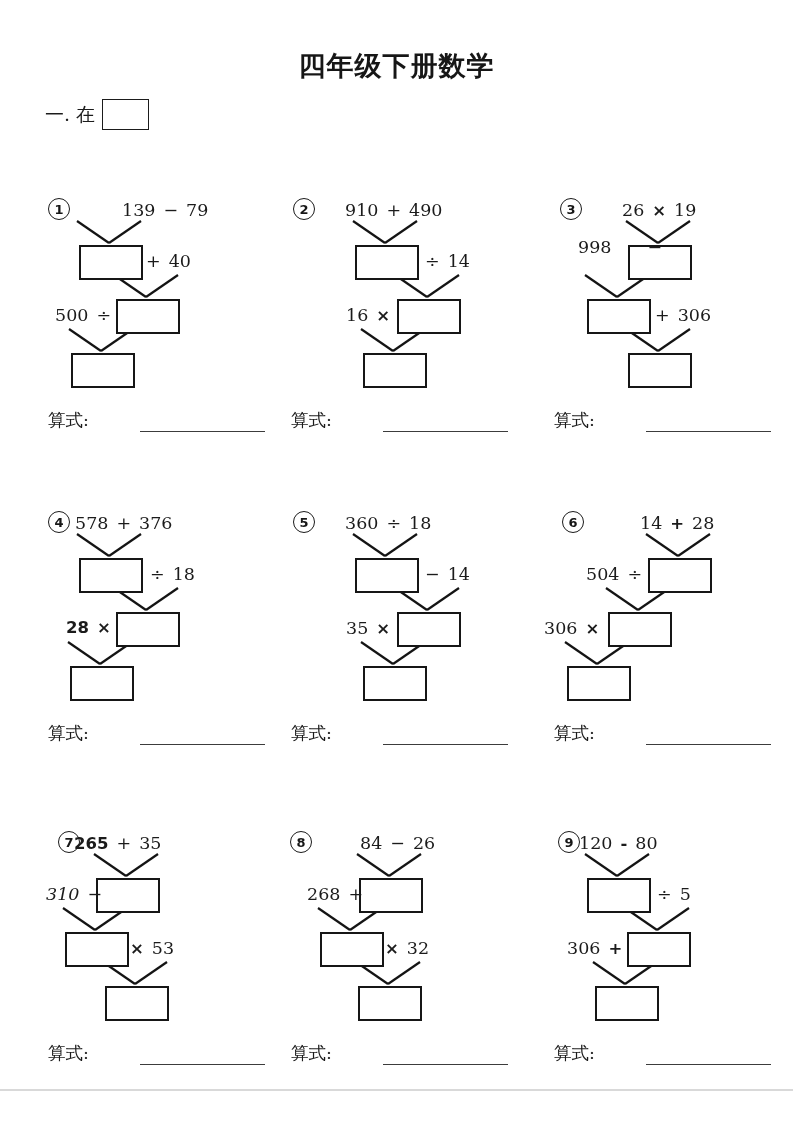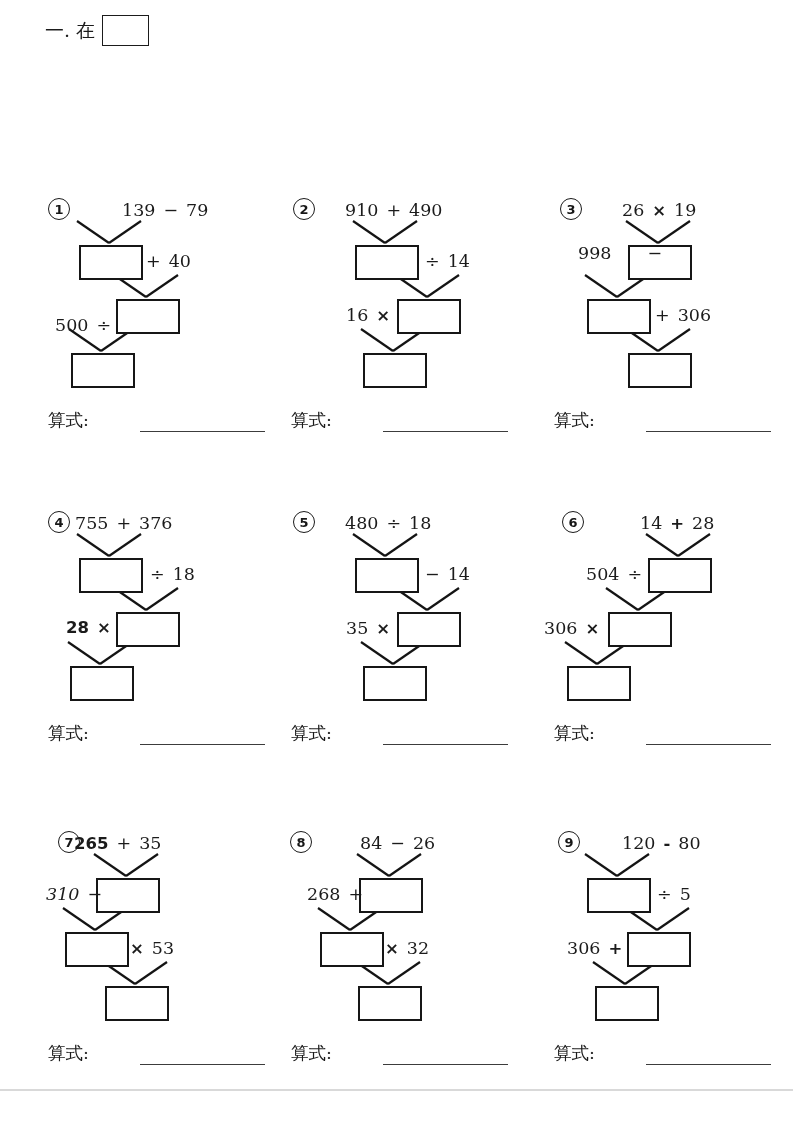--- a/index.html
+++ b/index.html
@@ -50,20 +50,21 @@
   .blank{
     display:inline-block;width:125px;height:20px;
     border-bottom:1.5px solid #3c3c3c;margin-left:3px;
   }
   .sep{position:absolute;left:0;top:1089px;width:793px;height:2px;background:#d9d9d9;}
 </style>
 </head>
 <body>
 
 <div class="page">
+  <h1 class="title">四年级下册数学</h1>
   <div class="instruction">
     <span>一. 在</span>
     <span class="inline-box"></span>
   </div>
   <div id="problems">
       <div class="cell" style="left: 40px; top: 195px;">
         <svg width="252" height="200" class="lines">
           <line x1="37" y1="26" x2="69" y2="48" stroke="#141414" stroke-width="2.2"></line>
           <line x1="101" y1="26" x2="69" y2="48" stroke="#141414" stroke-width="2.2"></line>
           <line x1="74" y1="80" x2="106" y2="102" stroke="#141414" stroke-width="2.2"></line>
@@ -77,21 +78,21 @@
           <span class="tok">−</span>
           <span class="tok">79</span>
         </div>
         <div class="abox" style="left: 39px; top: 50px;"></div>
         <div class="abox" style="left: 76px; top: 104px;"></div>
         <div class="abox" style="left: 31px; top: 158px;"></div>
         <div class="lbl" style="left: 106px; top: 56px;">
           <span class="tok">+</span>
           <span class="tok">40</span>
         </div>
-        <div class="lbl" style="left: 15px; top: 120px;">
+        <div class="lbl" style="left: 15px; top: 110px;">
           <span class="tok">500</span>
           <span class="tok">÷</span>
         </div>
         <div class="su" style="left: 8px; top: 213px;">
           <span>算式:</span>
           <span class="blank"></span>
         </div>
       </div>
       <div class="cell" style="left: 285px; top: 195px;">
         <svg width="252" height="200" class="lines">
@@ -135,21 +136,21 @@
         </svg>
         <span class="pnum" style="left: 25px; top: 3px;">3</span>
         <div class="expr" style="left: 87px; top: 5px;">
           <span class="tok">26</span>
           <span class="tok b">×</span>
           <span class="tok">19</span>
         </div>
         <div class="abox" style="left: 93px; top: 50px;"></div>
         <div class="abox" style="left: 52px; top: 104px;"></div>
         <div class="abox" style="left: 93px; top: 158px;"></div>
-        <div class="lbl" style="left: 43px; top: 48px; gap: 36px;">
+        <div class="lbl" style="left: 43px; top: 42px; gap: 36px;">
           <span class="tok">998</span>
           <span class="tok">−</span>
         </div>
         <div class="lbl" style="left: 120px; top: 110px;">
           <span class="tok">+</span>
           <span class="tok">306</span>
         </div>
         <div class="su" style="left: 19px; top: 213px;">
           <span>算式:</span>
           <span class="blank"></span>
@@ -159,21 +160,21 @@
         <svg width="252" height="200" class="lines">
           <line x1="37" y1="26" x2="69" y2="48" stroke="#141414" stroke-width="2.2"></line>
           <line x1="101" y1="26" x2="69" y2="48" stroke="#141414" stroke-width="2.2"></line>
           <line x1="74" y1="80" x2="106" y2="102" stroke="#141414" stroke-width="2.2"></line>
           <line x1="138" y1="80" x2="106" y2="102" stroke="#141414" stroke-width="2.2"></line>
           <line x1="28" y1="134" x2="60" y2="156" stroke="#141414" stroke-width="2.2"></line>
           <line x1="92" y1="134" x2="60" y2="156" stroke="#141414" stroke-width="2.2"></line>
         </svg>
         <span class="pnum" style="left: 8px; top: 3px;">4</span>
         <div class="expr" style="left: 35px; top: 5px;">
-          <span class="tok">755</span>
+          <span class="tok">578</span>
           <span class="tok">+</span>
           <span class="tok">376</span>
         </div>
         <div class="abox" style="left: 39px; top: 50px;"></div>
         <div class="abox" style="left: 76px; top: 104px;"></div>
         <div class="abox" style="left: 30px; top: 158px;"></div>
         <div class="lbl" style="left: 110px; top: 56px;">
           <span class="tok">÷</span>
           <span class="tok">18</span>
         </div>
@@ -190,21 +191,21 @@
         <svg width="252" height="200" class="lines">
           <line x1="68" y1="26" x2="100" y2="48" stroke="#141414" stroke-width="2.2"></line>
           <line x1="132" y1="26" x2="100" y2="48" stroke="#141414" stroke-width="2.2"></line>
           <line x1="110" y1="80" x2="142" y2="102" stroke="#141414" stroke-width="2.2"></line>
           <line x1="174" y1="80" x2="142" y2="102" stroke="#141414" stroke-width="2.2"></line>
           <line x1="76" y1="134" x2="108" y2="156" stroke="#141414" stroke-width="2.2"></line>
           <line x1="140" y1="134" x2="108" y2="156" stroke="#141414" stroke-width="2.2"></line>
         </svg>
         <span class="pnum" style="left: 8px; top: 3px;">5</span>
         <div class="expr" style="left: 60px; top: 5px;">
-          <span class="tok">480</span>
+          <span class="tok">360</span>
           <span class="tok">÷</span>
           <span class="tok">18</span>
         </div>
         <div class="abox" style="left: 70px; top: 50px;"></div>
         <div class="abox" style="left: 112px; top: 104px;"></div>
         <div class="abox" style="left: 78px; top: 158px;"></div>
         <div class="lbl" style="left: 140px; top: 56px;">
           <span class="tok">−</span>
           <span class="tok">14</span>
         </div>
@@ -313,21 +314,21 @@
       <div class="cell" style="left: 535px; top: 828px;">
         <svg width="252" height="200" class="lines">
           <line x1="50" y1="26" x2="82" y2="48" stroke="#141414" stroke-width="2.2"></line>
           <line x1="114" y1="26" x2="82" y2="48" stroke="#141414" stroke-width="2.2"></line>
           <line x1="90" y1="80" x2="122" y2="102" stroke="#141414" stroke-width="2.2"></line>
           <line x1="154" y1="80" x2="122" y2="102" stroke="#141414" stroke-width="2.2"></line>
           <line x1="58" y1="134" x2="90" y2="156" stroke="#141414" stroke-width="2.2"></line>
           <line x1="122" y1="134" x2="90" y2="156" stroke="#141414" stroke-width="2.2"></line>
         </svg>
         <span class="pnum" style="left: 23px; top: 3px;">9</span>
-        <div class="expr" style="left: 44px; top: 5px; padding-left: 43px;">
+        <div class="expr" style="left: 44px; top: 5px;">
           <span class="tok">120</span>
           <span class="tok b">-</span>
           <span class="tok">80</span>
         </div>
         <div class="abox" style="left: 52px; top: 50px;"></div>
         <div class="abox" style="left: 92px; top: 104px;"></div>
         <div class="abox" style="left: 60px; top: 158px;"></div>
         <div class="lbl" style="left: 122px; top: 56px;">
           <span class="tok">÷</span>
           <span class="tok">5</span>

